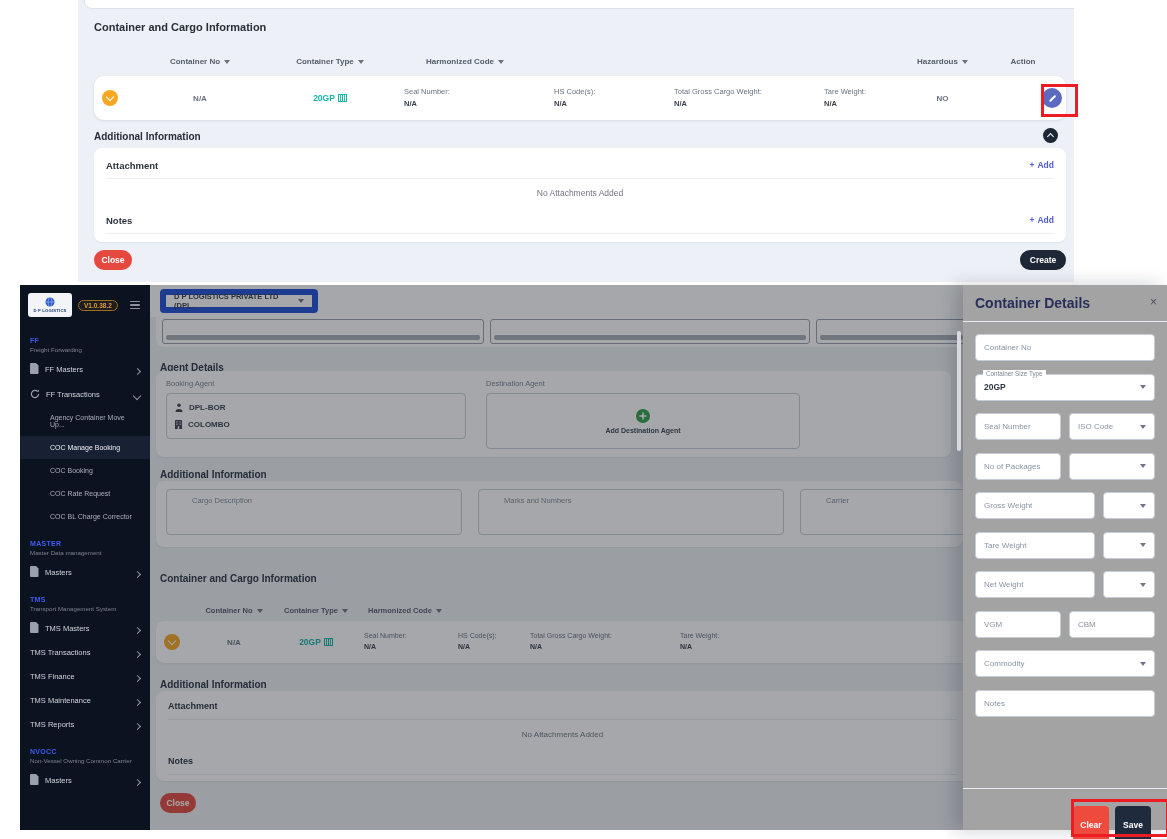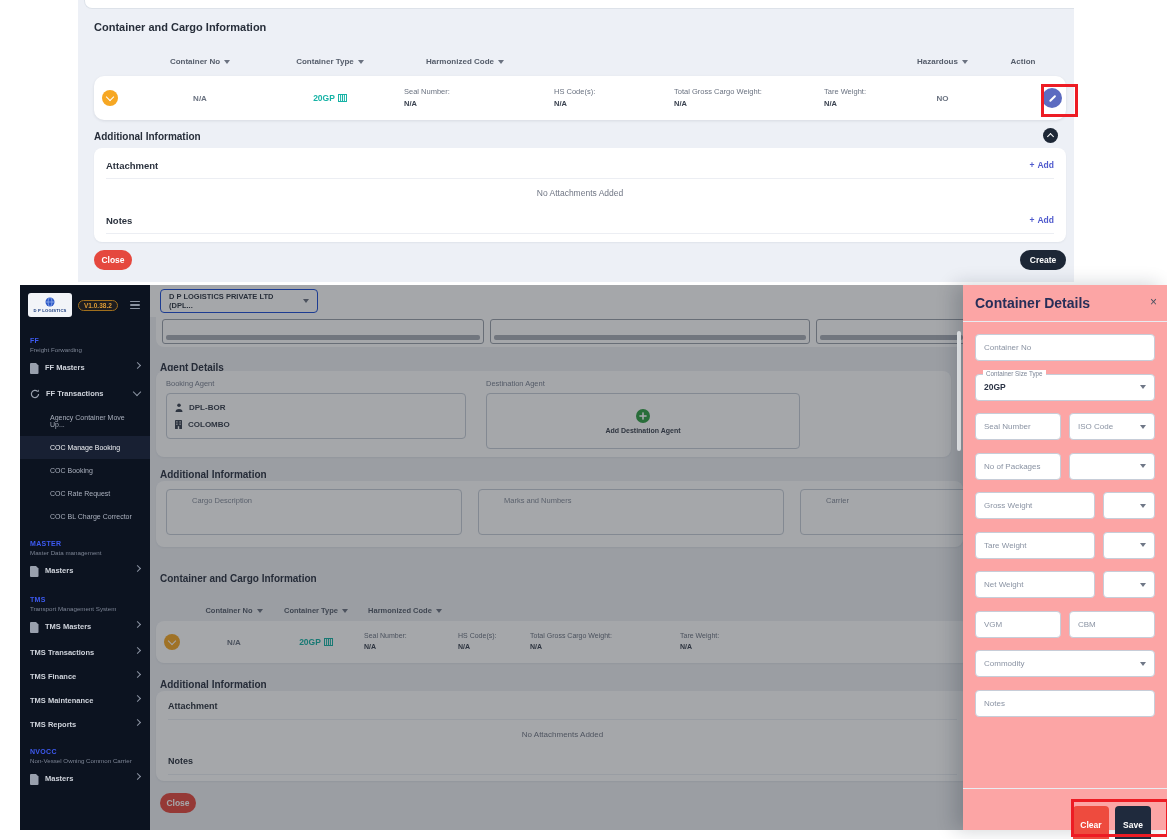--- a/index.html
+++ b/index.html
@@ -45,50 +45,50 @@
   .sb{position:absolute;left:0;top:0;width:130px;height:545px;background:#0c1320;overflow:hidden}
   .sb-top{display:flex;align-items:center;gap:6px;padding:8px}
   .logo{width:44px;height:24px;background:#f2f4f8;border-radius:3px;display:flex;flex-direction:column;align-items:center;justify-content:center;gap:1px}
   .logo-txt{font-size:4.2px;font-weight:bold;color:#16387c;letter-spacing:.2px}
   .ver{font-size:6.5px;color:#dd9b35;border:1px solid #a06f1d;border-radius:7px;padding:1px 5px;font-weight:bold;background:rgba(160,111,29,.12)}
   .burger{margin-left:auto;display:flex;flex-direction:column;gap:2px;padding-right:2px}
   .burger i{width:10px;height:1.5px;background:#8b93a1;border-radius:1px}
   .sb-group{padding:12px 10px 2px}
   .sb-code{font-size:7px;font-weight:bold;color:#3d5af1;letter-spacing:.3px}
   .sb-name{font-size:6.2px;color:#7c8494;margin-top:2px}
-  .sb-item{display:flex;align-items:flex-start;gap:6px;padding:7.5px 10px;color:#cfd3db;font-size:7.5px;font-weight:bold}
+  .sb-item{display:flex;align-items:flex-end;gap:6px;padding:7.5px 10px;color:#cfd3db;font-size:7.5px;font-weight:normal}
   .sb-item .chv{margin-left:auto;color:#8b93a1}
   .sb-sub{padding:8px 10px 8px 30px;font-size:7px;color:#a9afbc}
   .sb-sub.active{background:#182033;color:#eef0f4}
   
   .main{position:absolute;left:130px;top:0;width:813px;height:545px;background:#eef0f4;overflow:hidden}
   .m-topbar{position:absolute;left:0;right:0;top:0;height:32px;background:#fff}
   .m-card0{position:absolute;left:6px;right:0;top:32px;height:30px;background:#fff;border-radius:0 0 8px 8px}
   .pbox{position:absolute;top:2px;height:23px;border:1px solid #9aa1ab;border-radius:3px}
   .pbar{position:absolute;left:3px;right:3px;bottom:3px;height:5px;background:#a9aeb6;border-radius:2px}
-  .m-company{position:absolute;left:10px;top:4px;width:158px;height:24px;background:#fff;border:1px solid #1d4ed8;border-radius:4px;display:flex;align-items:center;padding:0 8px;gap:6px;font-size:7.5px;font-weight:bold;color:#2f3744;z-index:2;box-sizing:border-box}
+  .m-company{position:absolute;left:10px;top:4px;width:158px;height:24px;background:#fff;border:6px solid #1d4ed8;border-radius:4px;display:flex;align-items:center;padding:0 8px;gap:6px;font-size:7.5px;font-weight:bold;color:#2f3744;z-index:2;box-sizing:border-box}
   .m-company .tri{margin-left:auto}
   .m-sec-title{position:absolute;left:10px;font-size:10px;font-weight:bold;color:#2a3140}
   .m-card{position:absolute;left:6px;background:#fff;border-radius:8px;box-shadow:0 1px 2px rgba(23,32,52,.06)}
   .flabel{position:absolute;font-size:7.5px;color:#7a8292}
   .boxA{position:absolute;left:10px;top:22px;width:300px;height:46px;border:1px solid #c6cdd7;border-radius:4px;padding:5px 8px;box-sizing:border-box}
   .arow{display:flex;align-items:center;gap:6px;font-size:8px;font-weight:bold;color:#39404e;height:17px}
   .boxB{position:absolute;left:330px;top:22px;width:312px;height:54px;border:1px solid #c6cdd7;border-radius:4px;display:flex;flex-direction:column;align-items:center;justify-content:center;gap:4px}
   .addtxt{font-size:7px;color:#3c4350;font-weight:bold}
   .tarea{position:absolute;top:8px;height:46px;border:1px solid #c6cdd7;border-radius:4px;font-size:7.5px;color:#848c9a;padding:6px 25px;box-sizing:border-box}
   .m-thead{position:absolute;left:14px;right:0;top:321px;display:grid;grid-template-columns:30px 80px 84px 94px 72px 150px 1fr;font-size:7.5px;color:#555d6b;font-weight:bold}
   .m-rowcard{position:absolute;left:6px;right:-6px;top:336px;height:42px;background:#fff;border-radius:8px;box-shadow:0 1px 2px rgba(23,32,52,.06)}
   .m-row{display:grid;grid-template-columns:30px 80px 84px 94px 72px 150px 1fr;align-items:center;height:100%;padding-left:8px}
   .m-row .cell{font-size:7px;padding-left:6px}
   .m-card3-inner .lbl{font-size:9px}
   .m-close{position:absolute;left:10px;top:508px;width:36px;height:20px;border-radius:11px;background:#e5483e}
   .m-dim{position:absolute;inset:0;background:rgba(30,34,42,.40);z-index:3;pointer-events:none}
   .m-scroll{position:absolute;right:2px;top:46px;width:4px;height:120px;background:#f6f7f9;border-radius:2px;z-index:4}
   
-  .panel{position:absolute;left:943px;top:0;width:204px;height:545px;background:#fca5a5;box-shadow:-8px 0 18px rgba(15,23,42,.20);z-index:5}
+  .panel{position:absolute;left:943px;top:0;width:204px;height:545px;background:#a3a3a3;box-shadow:-8px 0 18px rgba(15,23,42,.20);z-index:5}
   .p-title{position:absolute;left:12px;top:10px;font-size:14px;font-weight:bold;color:#272e58}
   .p-close{position:absolute;right:10px;top:11px;font-size:12px;color:#4a5160;line-height:1}
   .p-div{position:absolute;left:0;right:0;top:36px;border-top:1px solid #e9ebf1}
   .p-fields{position:absolute;left:12px;right:12px;top:49px;display:flex;flex-direction:column;gap:12.5px}
   .prow{display:flex;gap:8px}
   .pin{height:27px;border:1px solid #c7cdd8;border-radius:4px;padding:0 8px;font-size:8px;color:#30394a;background:#fff;outline:none;width:100%;box-sizing:border-box;font-family:inherit}
   .pin::placeholder{color:#8a93a3}
   .psel{height:27px;border:1px solid #c7cdd8;border-radius:4px;display:flex;align-items:center;padding:0 8px;box-sizing:border-box;position:relative;background:#fff}
   .psel .ph{font-size:8px;color:#8a93a3}
   .psel .tri{margin-left:auto;border-top-color:#6f7787}

